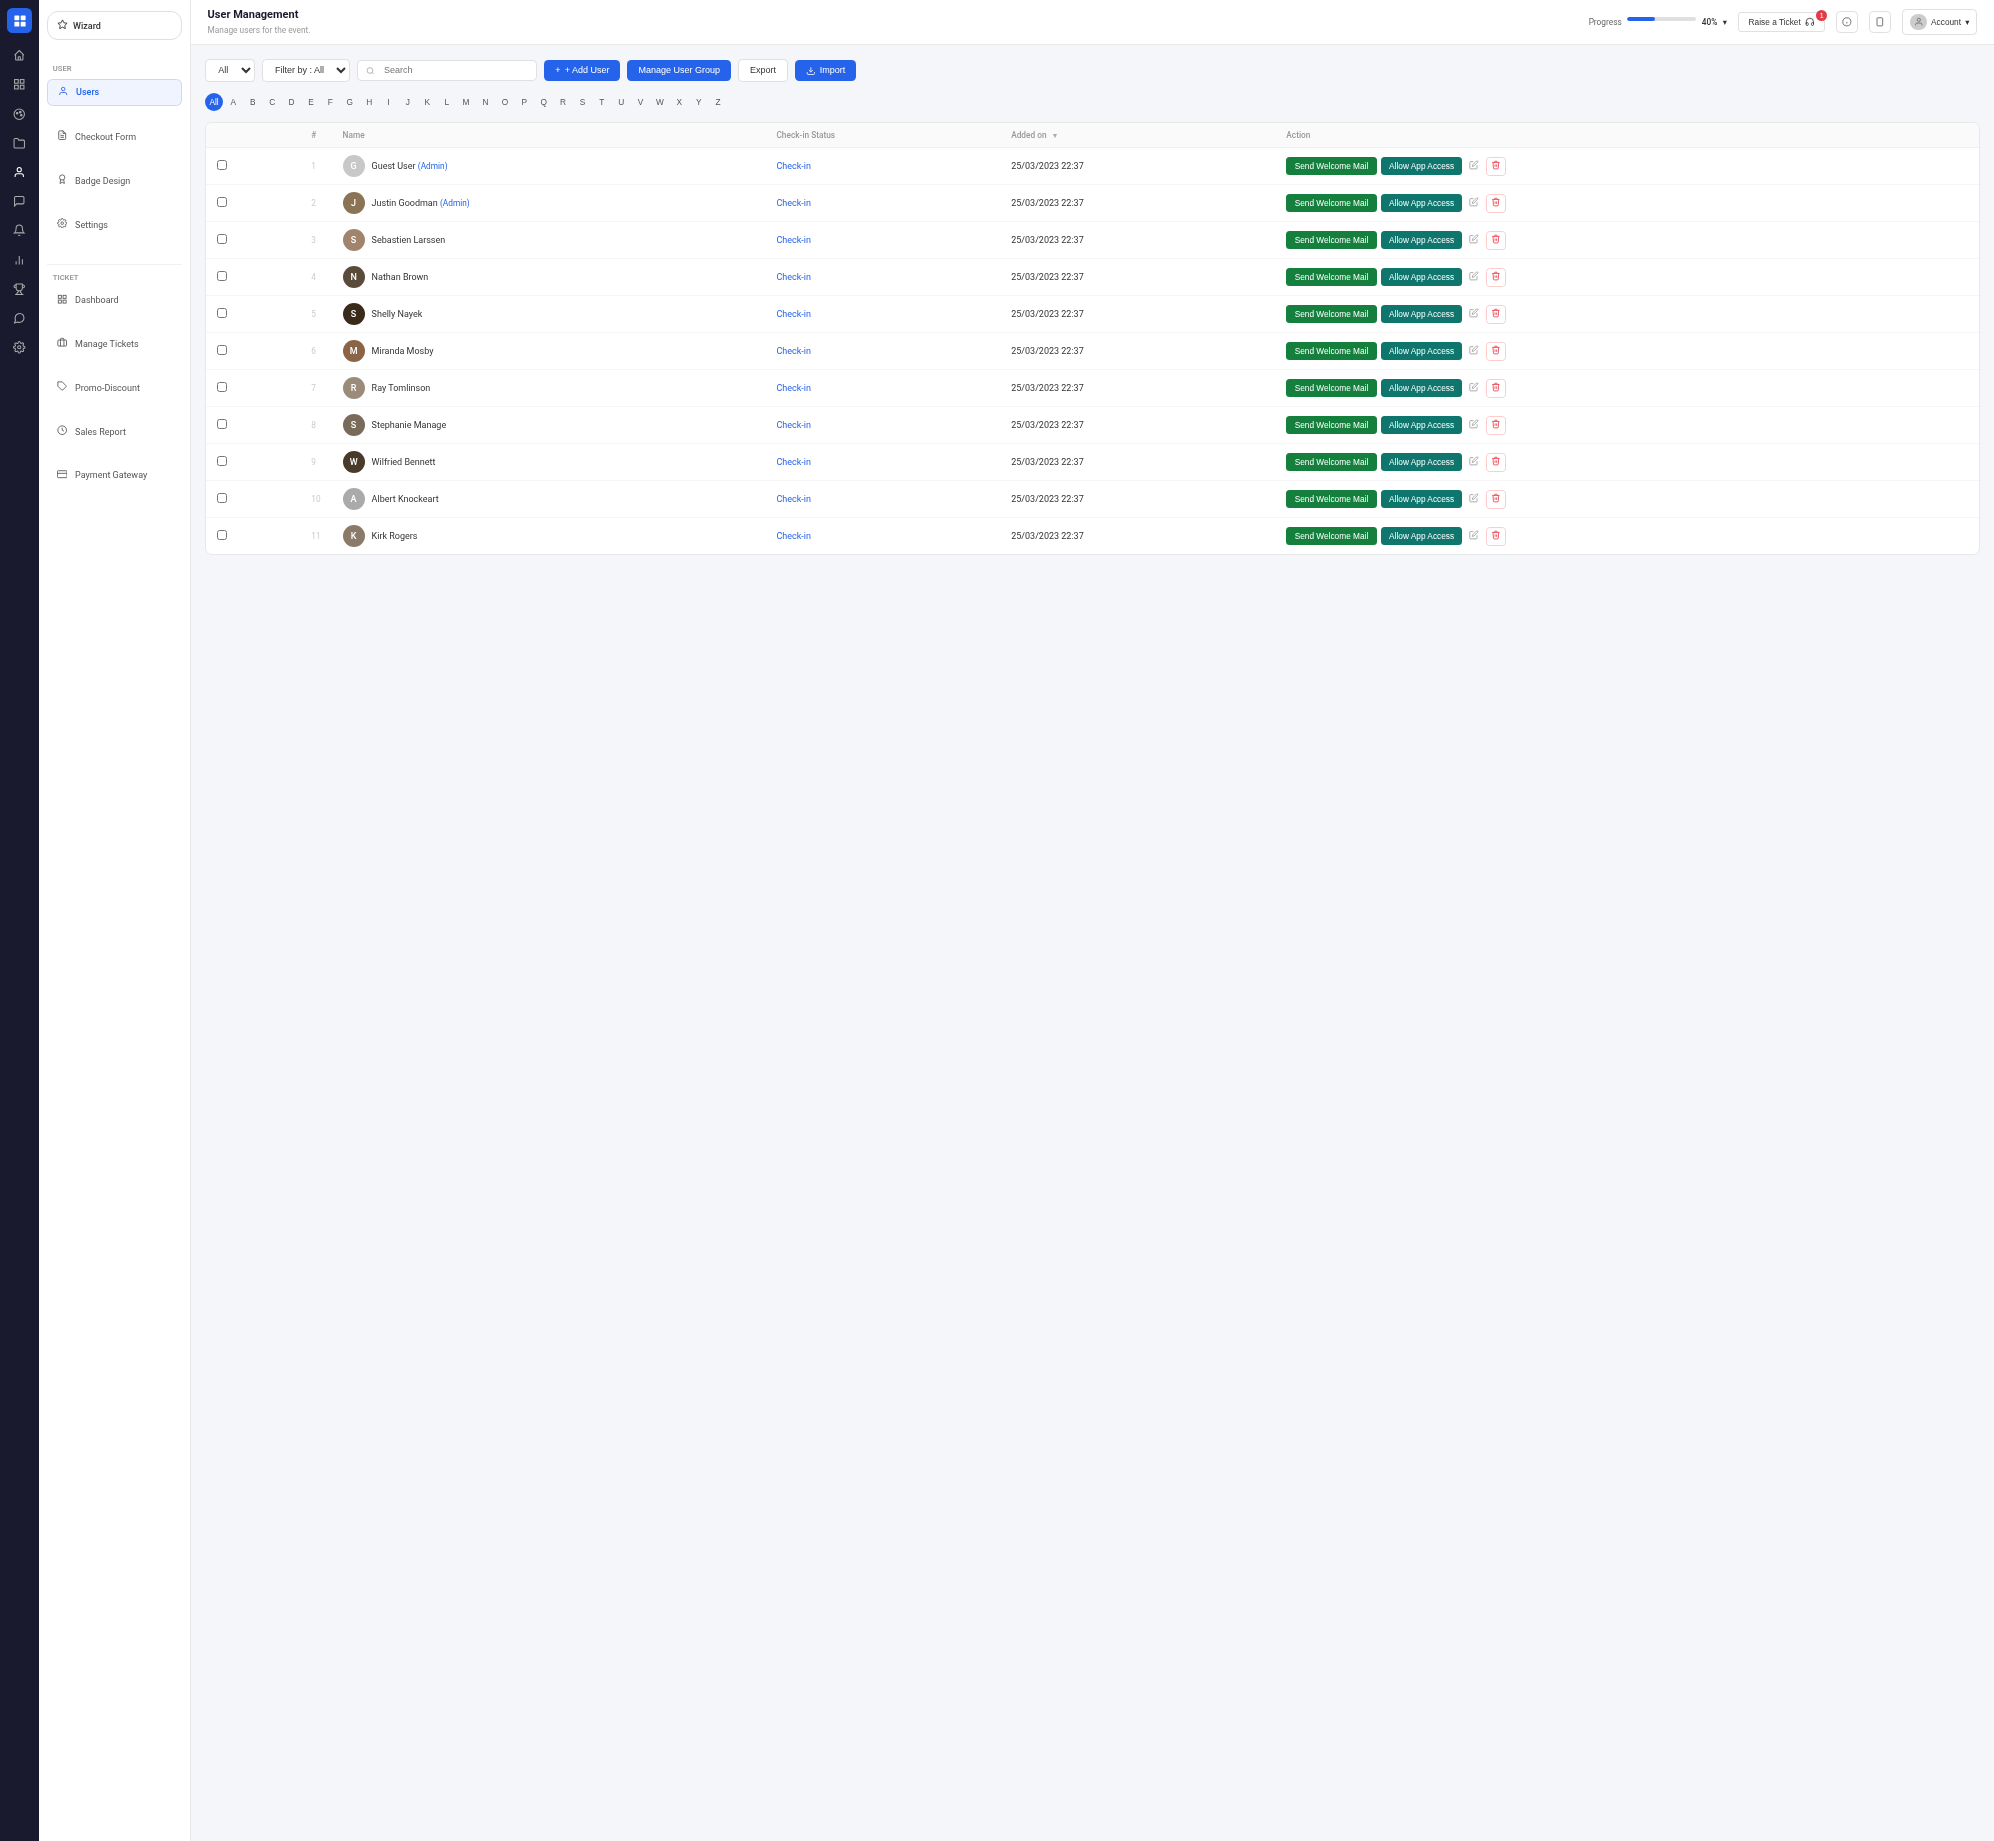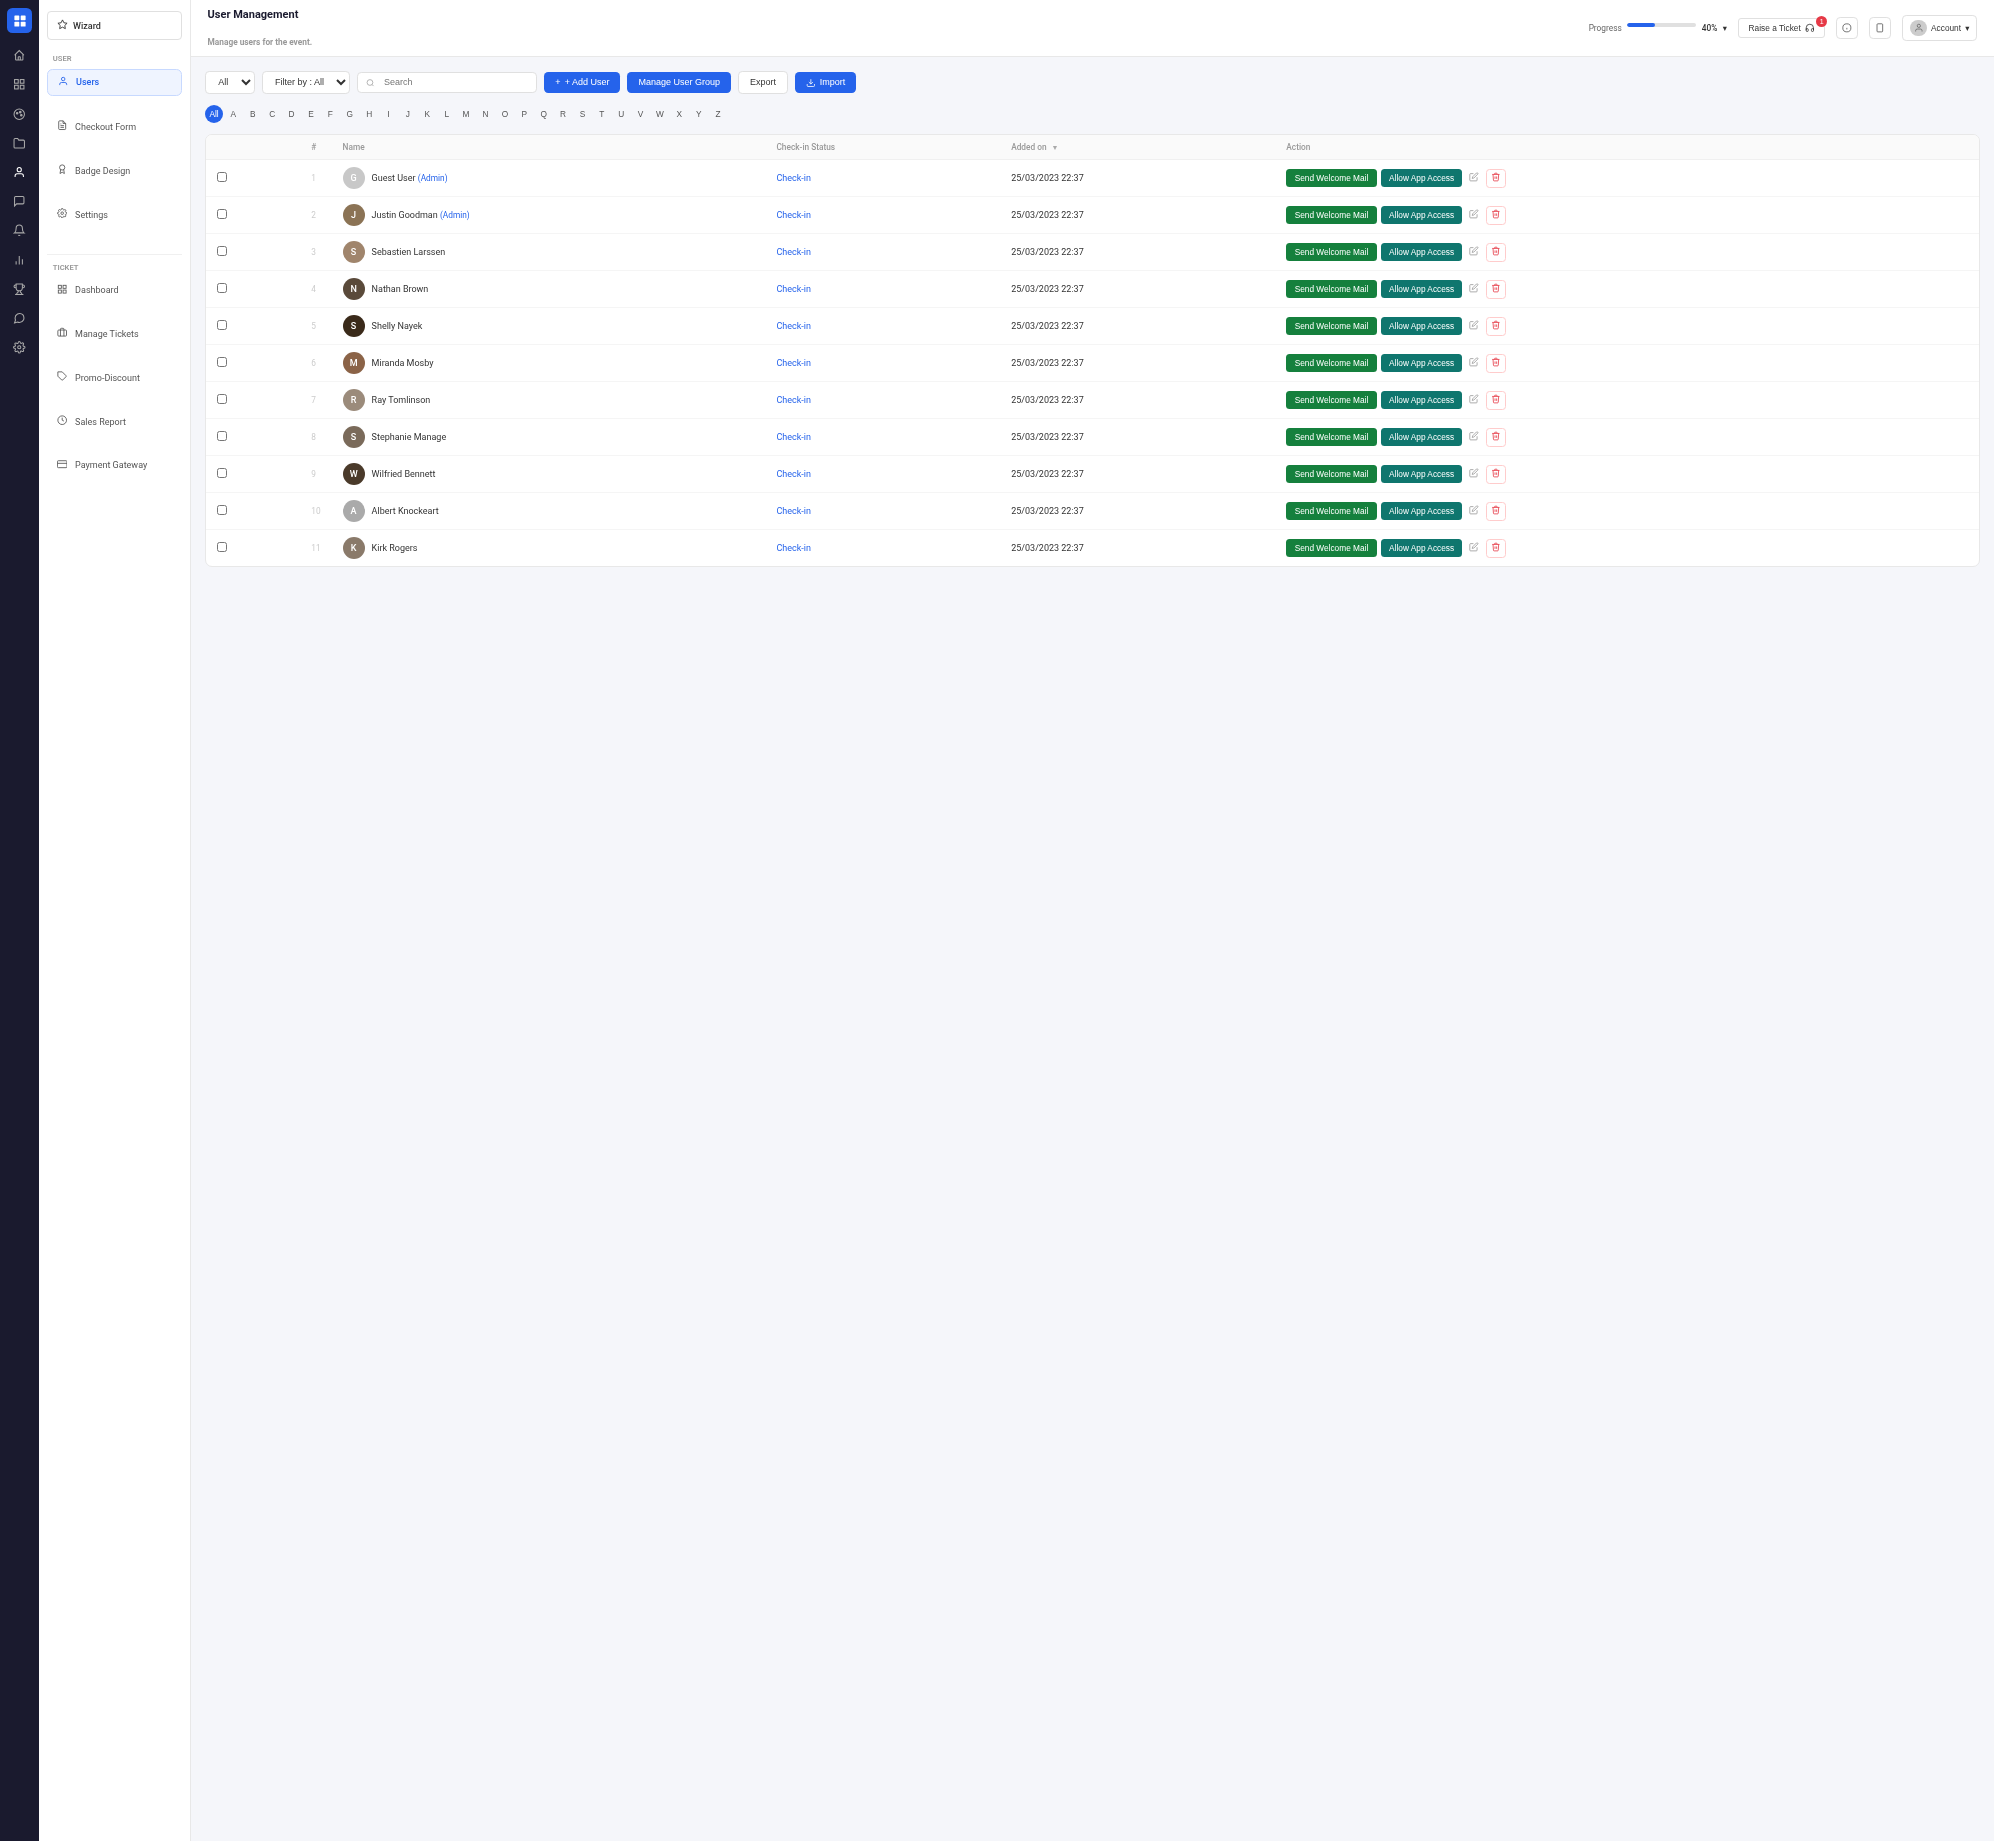--- a/index.html
+++ b/index.html
@@ -6,34 +6,34 @@
     body { font-family: -apple-system, BlinkMacSystemFont, 'Segoe UI', Roboto, sans-serif; background: #f5f6fa; display: flex; height: 100vh; overflow: hidden; font-size: 9px; }
 
     
     .icon-bar { width: 39px; background: #1a1a2e; display: flex; flex-direction: column; align-items: center; padding: 8.3px 0; gap: 4.2px; flex-shrink: 0; }
     .icon-bar-top { width: 25px; height: 25px; background: #2563eb; border-radius: 5.5px; display: flex; align-items: center; justify-content: center; margin-bottom: 5.5px; cursor: pointer; }
     .icon-bar-item { width: 25px; height: 25px; display: flex; align-items: center; justify-content: center; border-radius: 5.5px; cursor: pointer; color: #aaa; font-size: 11px; }
     .icon-bar-item.active { color: #fff; }
 
     
     .sidebar { width: 152px; background: #fff; border-right: 0.7px solid #e8e8e8; display: flex; flex-direction: column; padding: 11px 8.3px; flex-shrink: 0; overflow-y: auto; }
-    .sidebar-wizard { display: flex; align-items: center; gap: 5.5px; padding: 7px 8.3px; border: 0.7px solid #e0e0e0; border-radius: 4px; margin-bottom: 14px; cursor: pointer; font-weight: 500; color: #333; }
+    .sidebar-wizard { display: flex; align-items: center; gap: 5.5px; padding: 7px 8.3px; border: 0.7px solid #e0e0e0; border-radius: 11px; margin-bottom: 24px; cursor: pointer; font-weight: 500; color: #333; }
     .sidebar-section-title { font-size: 7.6px; color: #999; font-weight: 600; text-transform: uppercase; margin-bottom: 5.5px; padding: 0 5.5px; }
     .sidebar-item { display: flex; align-items: center; gap: 7px; padding: 6.2px 8.3px; border-radius: 5.5px; cursor: pointer; color: #555; font-size: 9px; margin-bottom: 18px; }
     .sidebar-item.active { background: #eff4ff; color: #2563eb; font-weight: 500; border: 0.7px solid #c7d9ff; }
     .sidebar-item .icon { font-size: 10.4px; width: 12.5px; text-align: center; }
     .sidebar-divider { height: 0.7px; background: #f0f0f0; margin: 8.3px 0; }
 
     
     .main { flex: 1; display: flex; flex-direction: column; overflow: hidden; }
 
     
     .header { background: #fff; border-bottom: 0.7px solid #e8e8e8; padding: 8.3px 16.6px; display: flex; align-items: center; justify-content: space-between; flex-shrink: 0; }
     .header-left h1 { font-size: 11px; font-weight: 700; color: #1a1a2e; }
-    .header-left p { font-size: 8.3px; color: #999; margin-top: 16px; font-weight: bold; }
+    .header-left p { font-size: 8.3px; color: #999; margin-top: 4px; }
     .header-right { display: flex; align-items: center; gap: 11px; }
     .progress-container { display: flex; gap: 5.5px; }
     .progress-label { font-size: 8.3px; color: #666; }
     .progress-bar { width: 69px; height: 4.2px; background: #e0e0e0; border-radius: 2.1px; overflow: hidden; }
     .progress-fill { height: 100%; background: #2563eb; border-radius: 2.1px; }
     .progress-pct { font-size: 8.3px; color: #333; font-weight: 500; }
     .progress-dropdown { background: none; border: none; cursor: pointer; font-size: 8.3px; color: #333; }
     .btn-ticket { display: flex; align-items: center; gap: 4.2px; padding: 4.2px 9.7px; border: 0.7px solid #e0e0e0; border-radius: 3px; background: #fff; cursor: pointer; font-size: 8.3px; color: #333; position: relative; }
     .ticket-badge { background: #e63946; color: #fff; border-radius: 50%; width: 11px; height: 11px; font-size: 7px; display: flex; align-items: center; justify-content: center; position: absolute; top: -2.8px; right: -2.8px; }
     .header-icon-btn { width: 22px; height: 22px; border: 0.7px solid #e0e0e0; border-radius: 4.2px; display: flex; align-items: center; justify-content: center; cursor: pointer; background: #fff; color: #555; font-size: 9.7px; }

